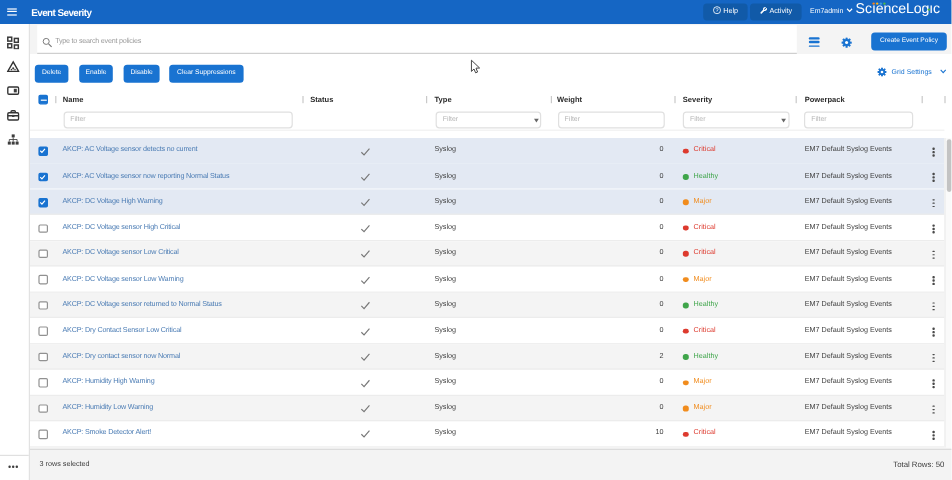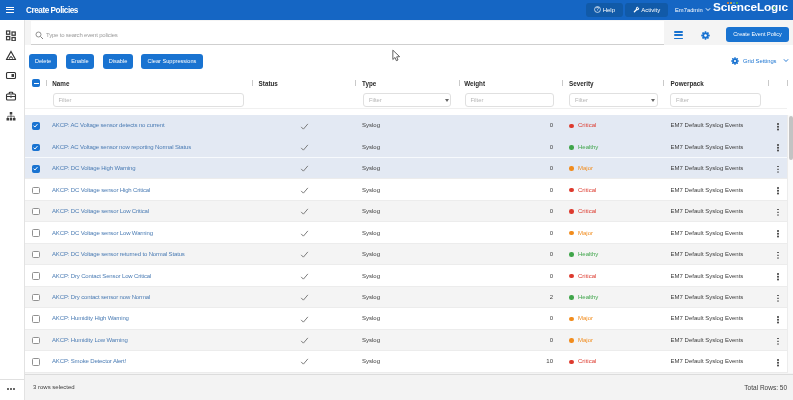--- a/index.html
+++ b/index.html
@@ -5,21 +5,21 @@
 * { margin:0; padding:0; box-sizing:border-box; }
 html,body { width:793px; height:400px; font-family:"Liberation Sans",sans-serif; background:#fff; overflow:hidden; }
 body { position:relative; }
 
 
 #topbar { position:absolute; left:0; top:0; width:793px; height:20px; background:#1566c4; box-shadow:0 1px 2px rgba(0,0,0,.25); }
 #hamb div { position:absolute; left:6px; width:8px; height:1.3px; background:#fff; }
 #title { position:absolute; left:26px; top:5.8px; font-size:8.2px; letter-spacing:-0.45px; font-weight:bold; color:#fff; }
 .tbtn { position:absolute; top:3px; height:14px; background:#115aa8; border-radius:3px; color:#fff; font-size:6px; line-height:14px; text-align:center; }
 #user { position:absolute; left:675px; top:0; height:20px; line-height:20px; color:#fff; font-size:5.8px; }
-#logo { position:absolute; left:713px; top:0; height:20px; line-height:15.5px; color:#fff; font-size:11.8px; font-weight:bold; letter-spacing:-0.1px; }
+#logo { position:absolute; left:713px; top:0; height:20px; line-height:15.5px; color:#fff; font-size:11.8px; font-weight:normal; letter-spacing:-0.1px; }
 .dot { position:absolute; width:2.2px; height:2.2px; border-radius:50%; top:2.5px; }
 
 
 #sidebar { position:absolute; left:0; top:20px; width:25px; height:380px; background:#fff; border-right:1px solid #e2e2e2; }
 #sidebar svg { position:absolute; left:10.5px; transform:translateX(-50%); }
 #sbfoot { position:absolute; left:0; top:359px; width:24px; border-top:1px solid #e0e0e0; height:21px; }
 
 
 #content { position:absolute; left:25px; top:20px; width:768px; height:380px; background:#fff; }
 
@@ -67,21 +67,21 @@
 </style>
 </head>
 <body>
 
 <div id="topbar">
   <div id="hamb">
     <div style="top:6.5px"></div>
       <div style="top:9.2px"></div>
       <div style="top:11.9px"></div>
   </div>
-  <div id="title">Create Policies</div>
+  <div id="title">Event Severity</div>
 
   <div class="tbtn" id="helpbtn" style="left:586px; width:37px;">
     <svg width="7" height="7" viewBox="0 0 10 10" style="vertical-align:-1px">
         <circle cx="5" cy="5" r="4.2" fill="none" stroke="#fff" stroke-width="1"></circle>
         <text x="5" y="7.3" font-size="6.5" fill="#fff" text-anchor="middle" font-family="Liberation Sans">?</text>
       </svg>
     Help
   </div>
   <div class="tbtn" id="actbtn" style="left:625px; width:43px;">
     <svg width="7" height="7" viewBox="0 0 10 10" style="vertical-align:-1px">

